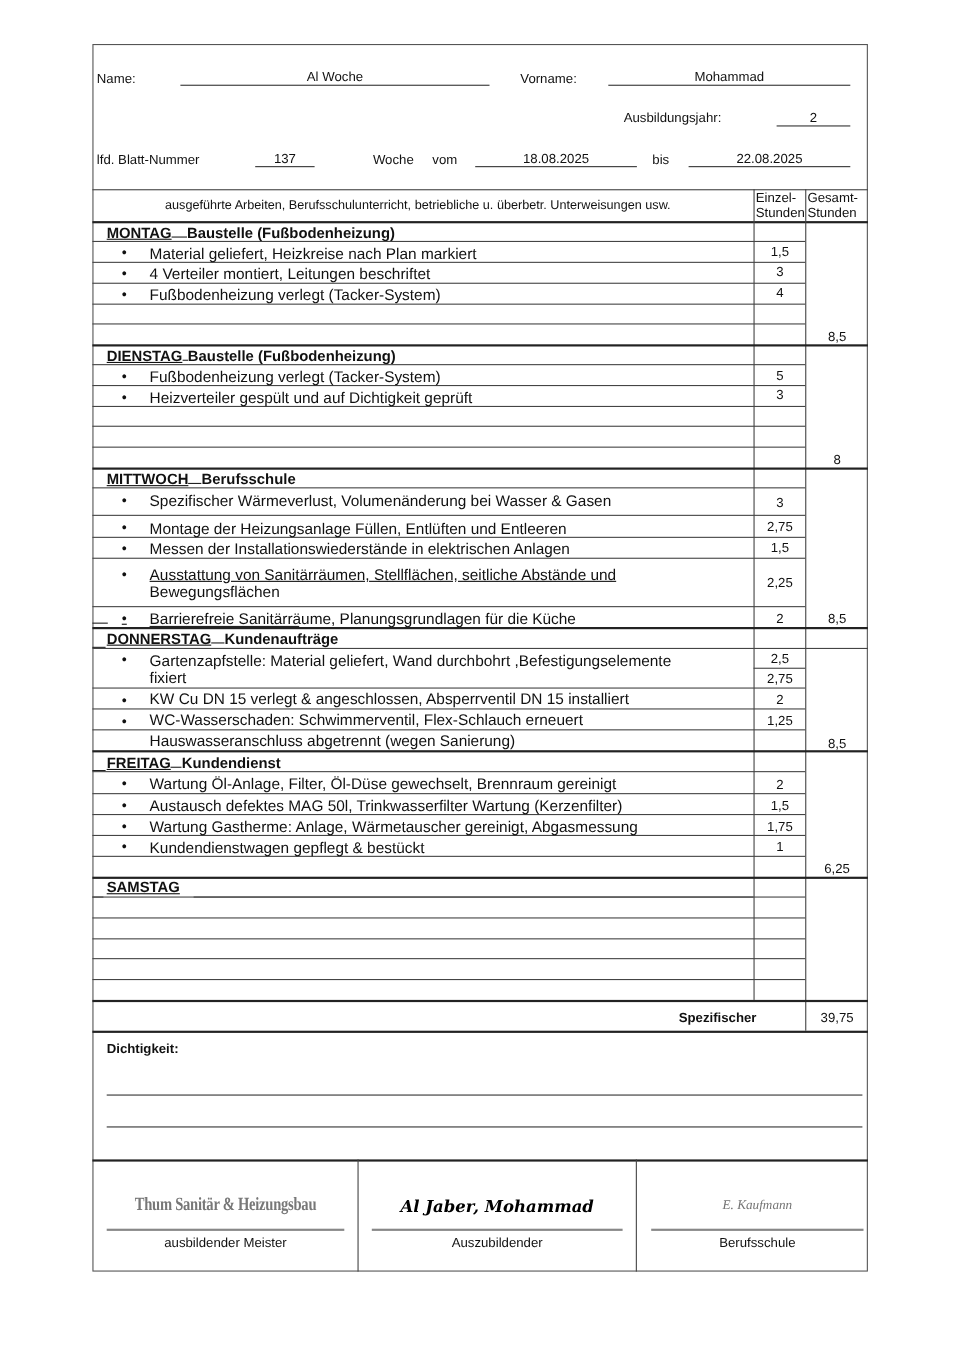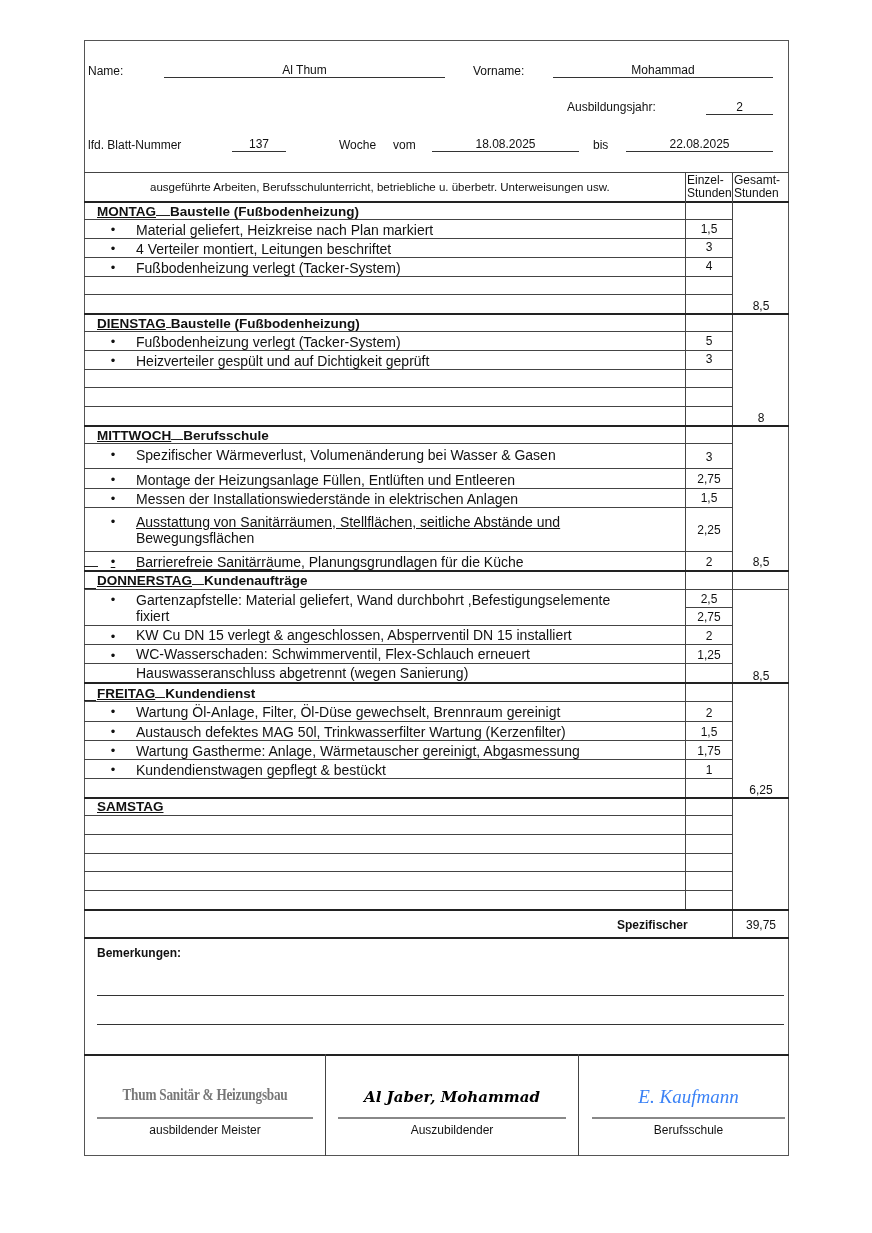--- a/index.html
+++ b/index.html
@@ -15,31 +15,31 @@
   .day-title { position: absolute; font-size: 13.5px; font-weight: bold; white-space: nowrap; }
   .day-title .day { text-decoration: underline; }
   .day-title .gap { display: inline-block; border-bottom: 1px solid #222; height: 12px; vertical-align: baseline; }
   .entry { position: absolute; font-size: 14px; white-space: nowrap; line-height: 16px; }
   .bullet { position: absolute; font-size: 13px; width: 12px; text-align: center; }
   .hrs { position: absolute; font-size: 12px; text-align: center; width: 46px; }
   .tot { position: absolute; font-size: 12px; text-align: center; width: 56px; }
   .colhead { position: absolute; font-size: 12px; line-height: 13px; }
   .sig-font-1 { font-family: "Liberation Serif", serif; font-weight: bold; font-size: 17px; color: #777; transform: scaleX(0.78); transform-origin: center; letter-spacing: -0.3px; }
   .sig-font-2 { font-family: "DejaVu Serif", serif; font-style: italic; font-weight: bold; font-size: 15px; color: #000; }
-  .sig-font-3 { font-family: "Liberation Serif", serif; font-style: italic; font-size: 19px; color: #3b82f6; }
+  .sig-font-3 { font-family: "Liberation Serif", serif; font-style: italic; font-size: 12px; color: #737373; }
   .sig-line { position: absolute; height: 0; border-top: 2px solid #888; }
   .sig-lbl { position: absolute; font-size: 12px; text-align: center; }
 </style>
 </head>
 <body>
 
 <div class="frame"></div>
 
 <span class="abs lbl" style="left:88px;top:64px;">Name:</span>
-<span class="abs val uline" style="left:164px;top:63px;width:281px;">Al Thum</span>
+<span class="abs val uline" style="left:164px;top:63px;width:281px;">Al Woche</span>
 <span class="abs lbl" style="left:473px;top:64px;">Vorname:</span>
 <span class="abs val uline" style="left:553px;top:63px;width:220px;">Mohammad</span>
 
 <span class="abs lbl" style="left:567px;top:100px;">Ausbildungsjahr:</span>
 <span class="abs val uline" style="left:706px;top:100px;width:67px;">2</span>
 
 <span class="abs lbl" style="left:88px;top:138px;">lfd. Blatt-Nummer</span>
 <span class="abs val uline" style="left:232px;top:137px;width:54px;">137</span>
 <span class="abs lbl" style="left:339px;top:138px;">Woche</span>
 <span class="abs lbl" style="left:393px;top:138px;">vom</span>
@@ -241,21 +241,21 @@
 </div>
 <div class="hline thick" style="left:84px;top:909px;width:705px;"></div>
 
 <div>
   <span class="abs" style="left:617px;top:918px;font-size:12px;font-weight:bold;">Spezifischer</span>
   <span class="tot" style="left:733px;top:918px;">39,75</span>
 </div>
 <div class="hline thick" style="left:84px;top:937px;width:705px;"></div>
 
 <div>
-  <span class="abs" style="left:97px;top:946px;font-size:12px;font-weight:bold;">Bemerkungen:</span>
+  <span class="abs" style="left:97px;top:946px;font-size:12px;font-weight:bold;">Dichtigkeit:</span>
   <div class="hline" style="left:97px;top:995px;width:687px;border-top-color:#333;"></div>
   <div class="hline" style="left:97px;top:1024px;width:687px;border-top-color:#333;"></div>
 </div>
 <div class="hline thick" style="left:84px;top:1054px;width:705px;"></div>
 
 <div class="vline" style="left:325px;top:1054px;height:102px;"></div>
 <div class="vline" style="left:578px;top:1054px;height:102px;"></div>
 
 <div>
   <div class="abs" style="left:97px;top:1085px;width:216px;text-align:center;">

